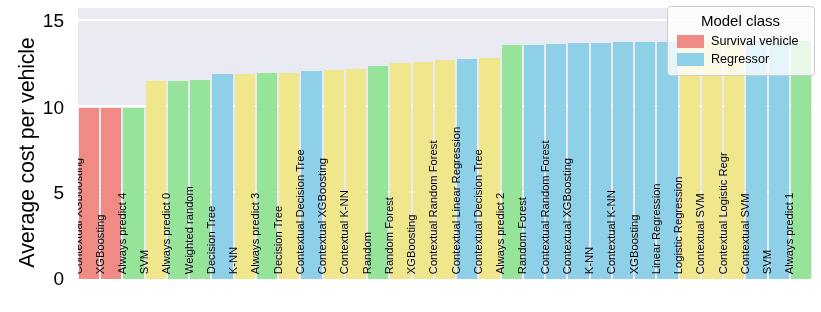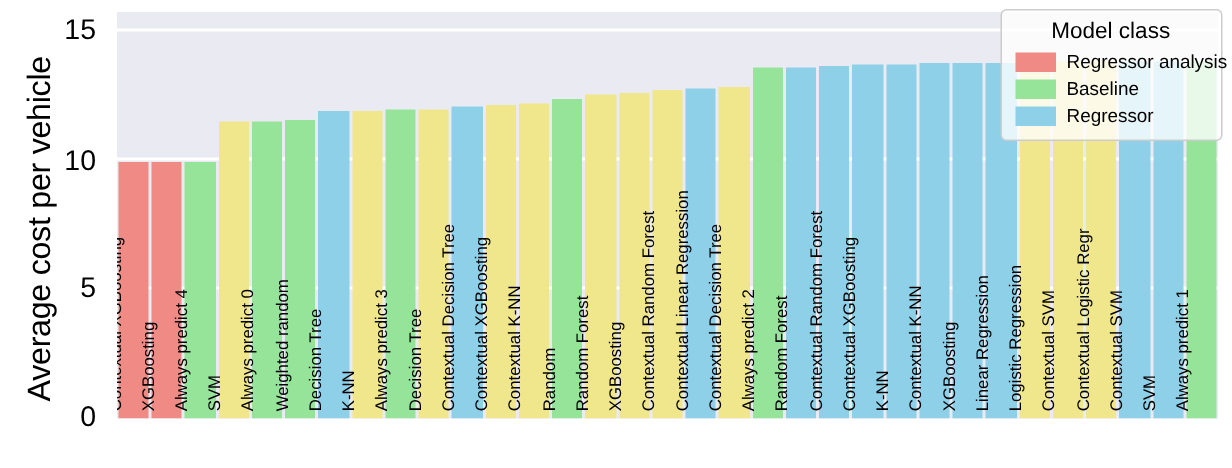--- a/index.html
+++ b/index.html
@@ -255,25 +255,21 @@
           <span class="bar-label">Always predict 1</span>
         </div>
       </div>
   </div>
 
   <div id="legend">
     <div id="legend-title">Model class</div>
     <div id="legend-rows">
         <div class="legend-row">
           <span class="legend-swatch" style="background: rgb(239, 138, 132);"></span>
-          <span class="legend-text">Regressor analysis</span>
-        </div>
-        <div class="legend-row">
-          <span class="legend-swatch" style="background: rgb(150, 227, 154);"></span>
-          <span class="legend-text">Baseline</span>
+          <span class="legend-text">Survival vehicle</span>
         </div>
         <div class="legend-row">
           <span class="legend-swatch" style="background: rgb(142, 208, 232);"></span>
           <span class="legend-text">Regressor</span>
         </div>
       </div>
   </div>
 
 </div>
 

